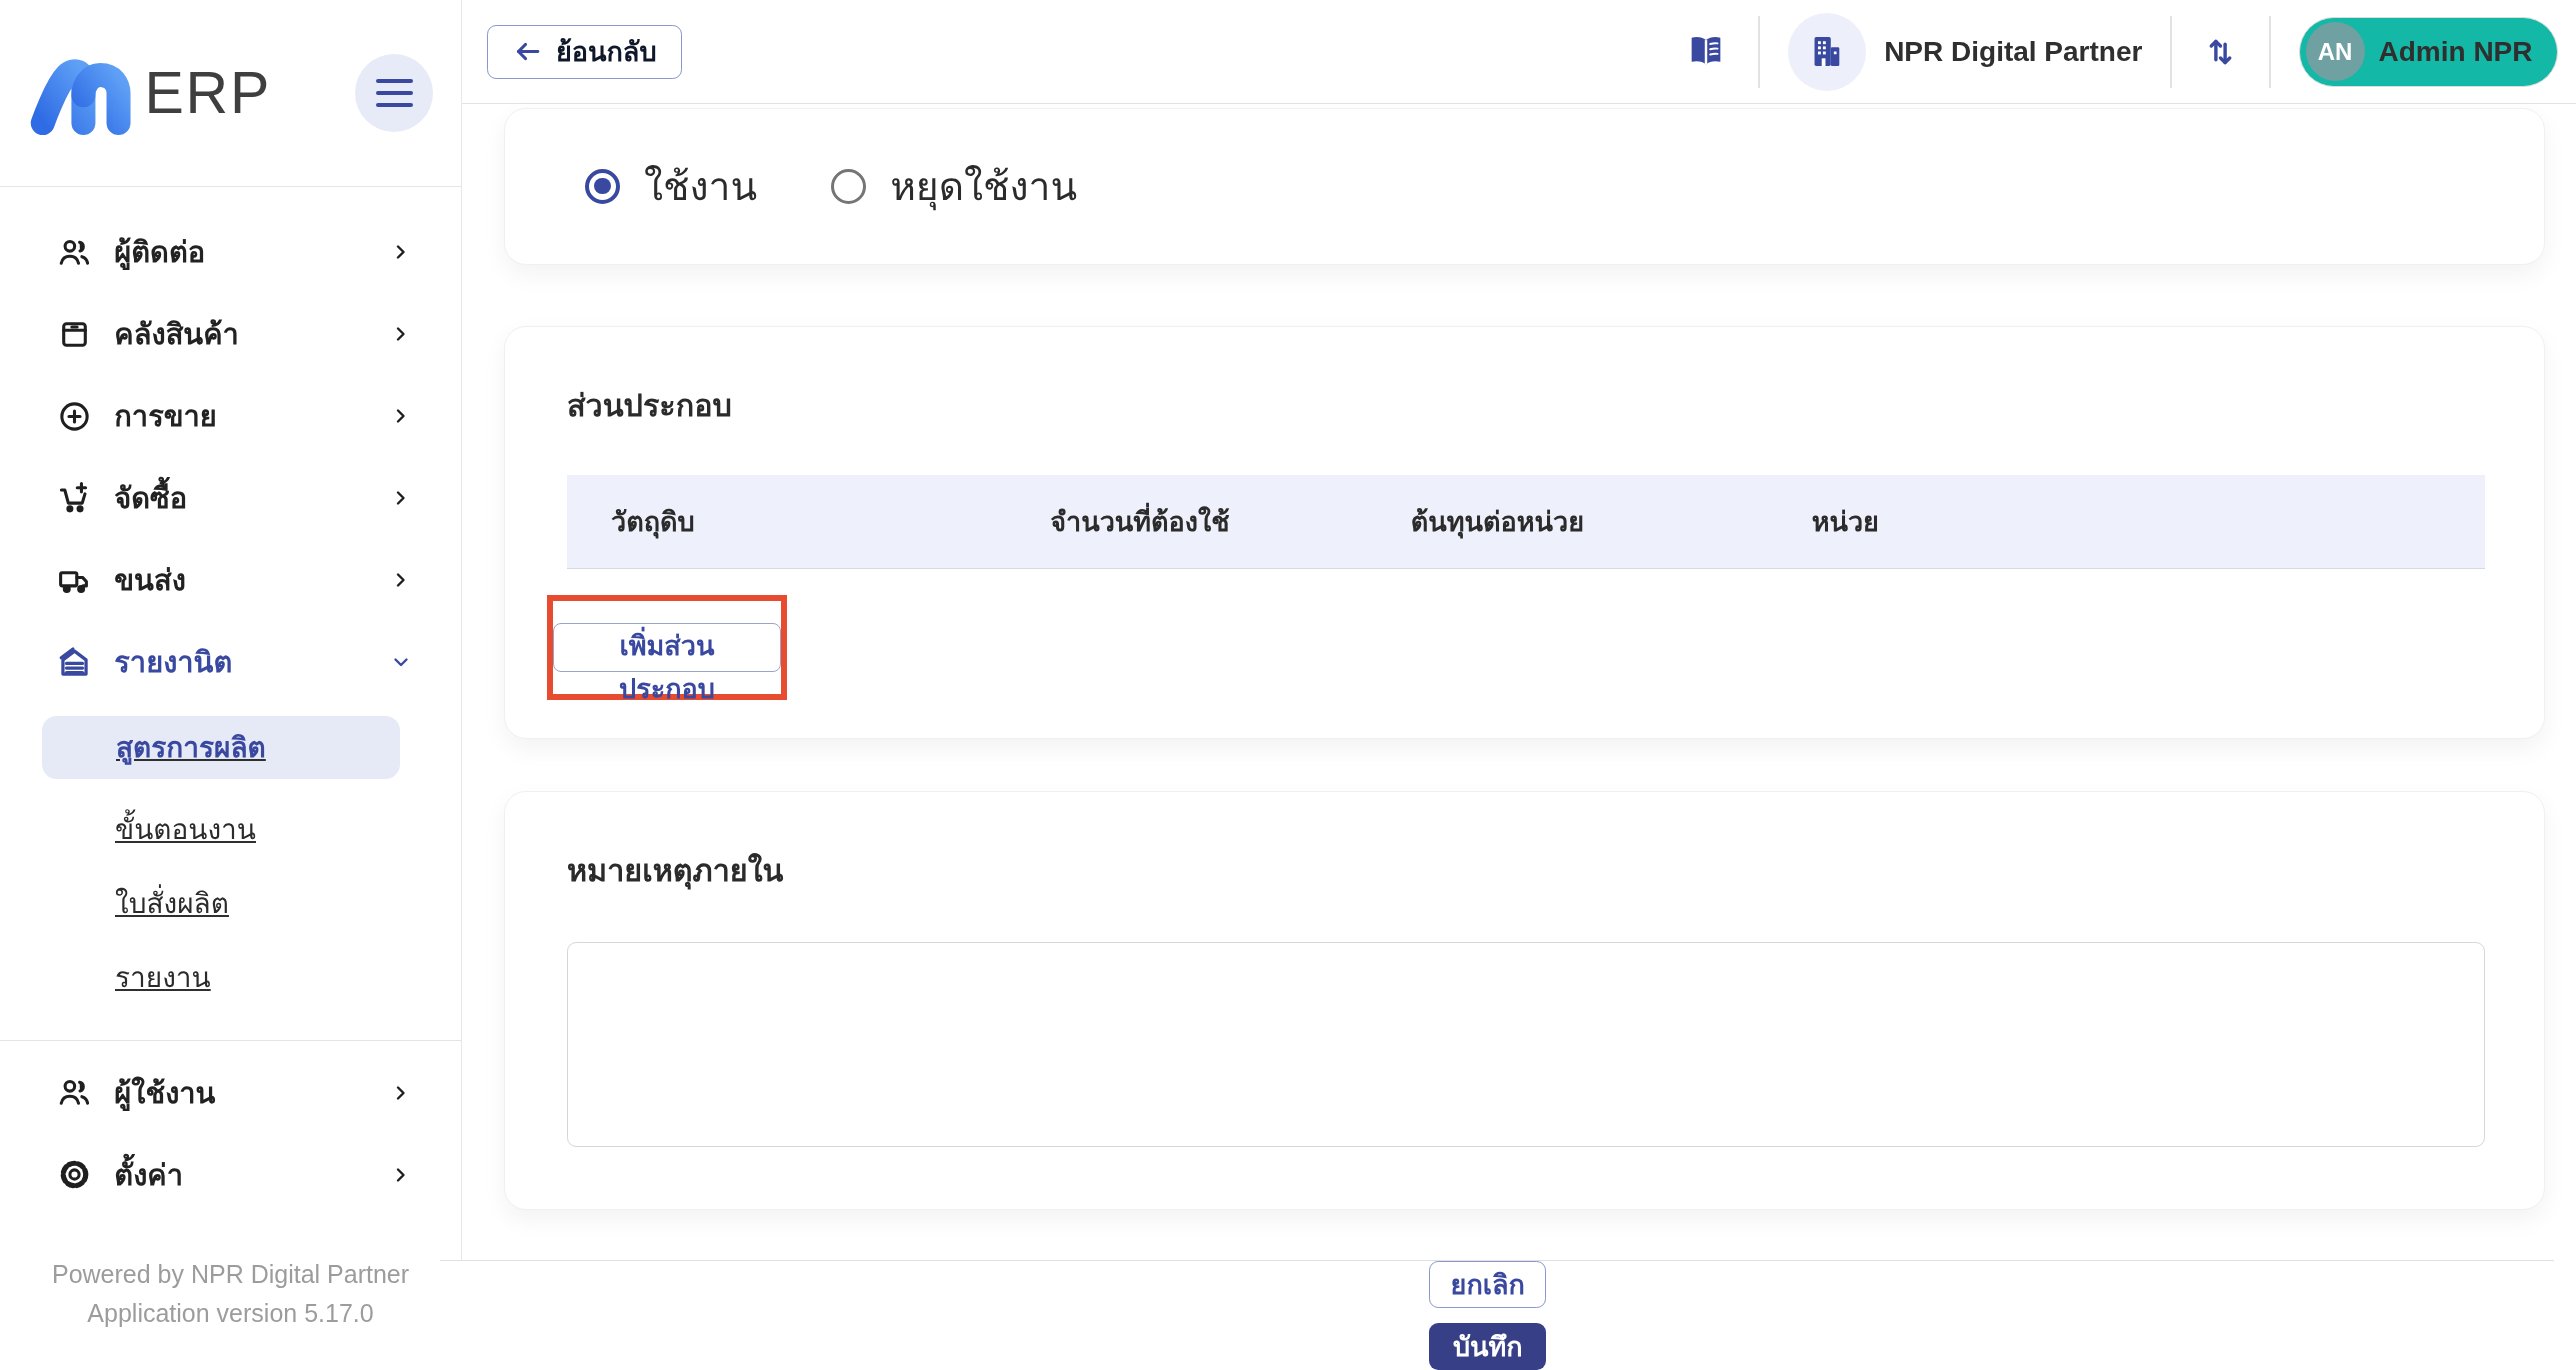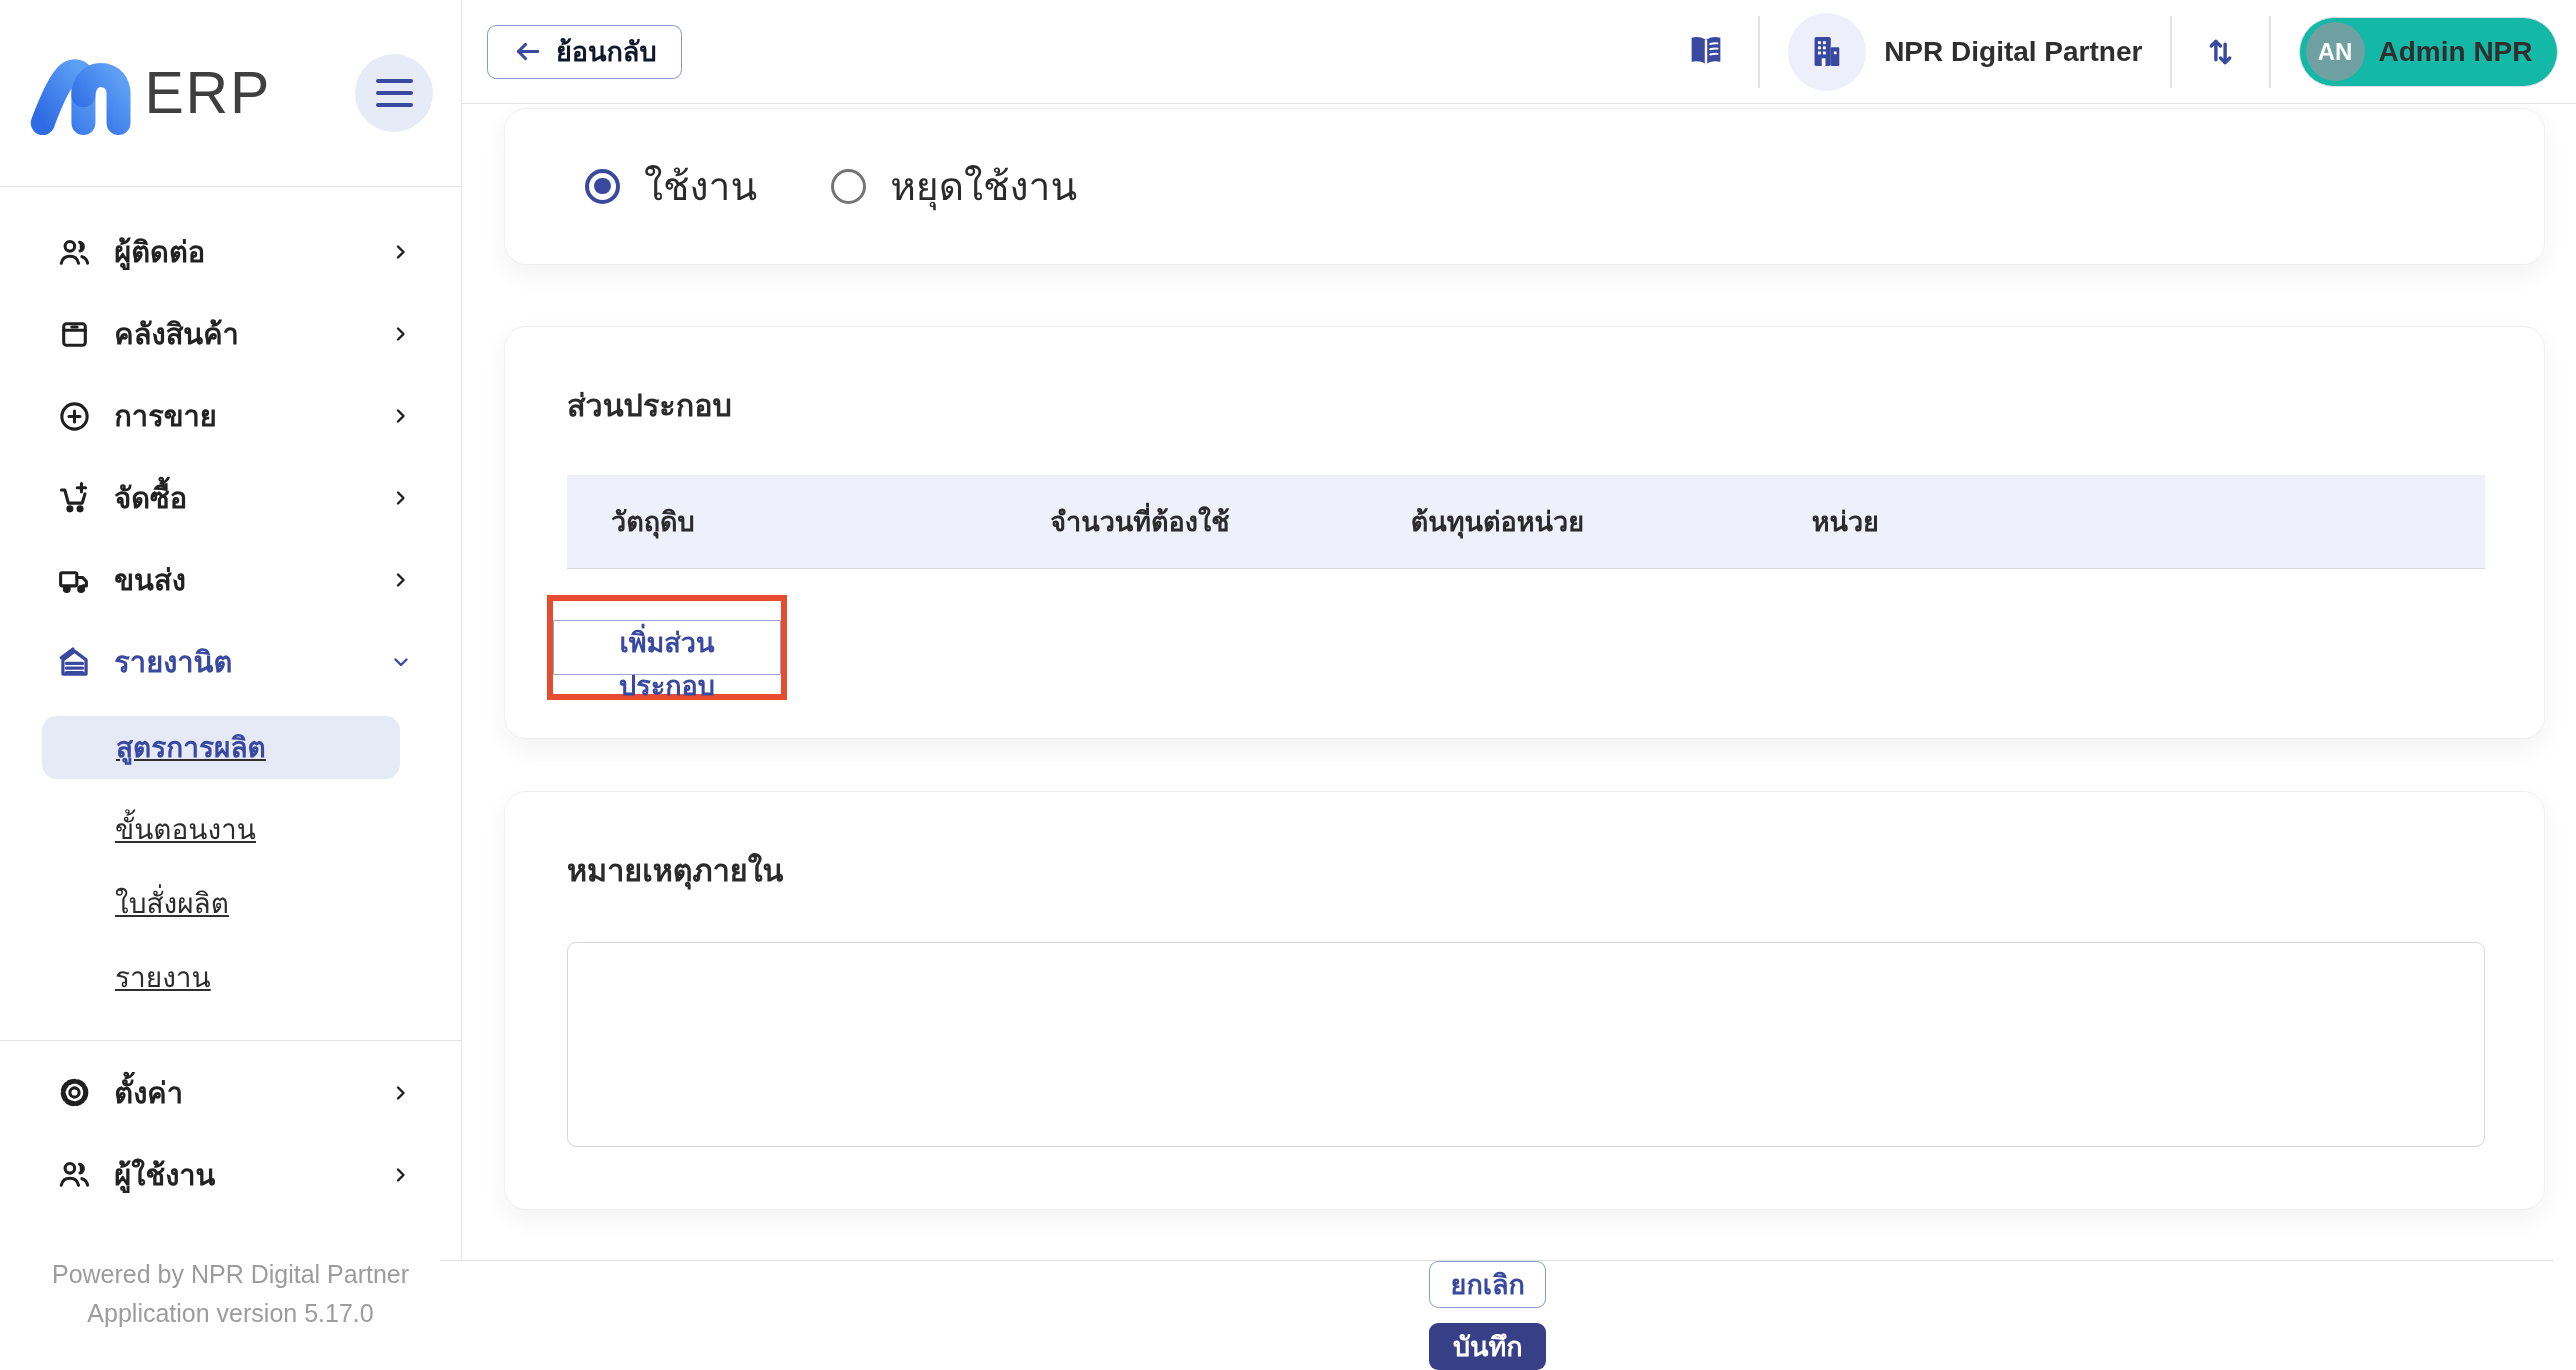--- a/index.html
+++ b/index.html
@@ -69,21 +69,21 @@
   .radio-gap { width:26px; }
 
   .card2 { margin-top:61px; height:413px; }
   .section-title { font-size:30.5px; font-weight:700; color:#2b2b2b; padding:54px 0 0 62px; }
   .table-head { position:absolute; left:62px; top:148px; width:1918px; height:94px;
     background:#EEF1FB; display:flex; align-items:center; border-bottom:1.8px solid #D9D9D9; }
   .th { font-size:27px; font-weight:700; color:#2b2b2b; padding-left:44px; }
   .th1{width:20.5%;} .th2{width:22.9%;} .th3{width:18.8%;} .th4{width:20.9%;} .th5{width:16.9%;}
   .red-box { position:absolute; left:42px; top:268px; width:240px; height:105px;
     border:6.5px solid #E84C30; display:flex; align-items:center; justify-content:center; }
-  .add-btn { height:55px; padding:0 26px; border:1.8px solid #9AA3CE; border-radius:1px; background:#fff;
+  .add-btn { height:49px; padding:0 26px; border:1.8px solid #9AA3CE; border-radius:8px; background:#fff;
     color:#3A49A0; font-size:27px; font-weight:700; cursor:pointer; }
 
   .card3 { margin-top:52px; height:419px; }
   .notes-area { position:absolute; left:62px; top:150px; width:1918px; height:205px;
     border:1.8px solid #D6D6D6; border-radius:9.2px; resize:none; font-size:27px; padding:18.5px;
     font-family:"Liberation Sans","DejaVu Sans",sans-serif; color:#2f2f2f; outline:none; }
 
   
   .bottombar { position:absolute; left:440px; top:1260px; width:2114px; height:110px; background:#fff;
     border-top:1.8px solid #E0E0E0; display:flex; align-items:center; justify-content:flex-end;
@@ -212,41 +212,41 @@
       <div class="subitem active">สูตรการผลิต</div>
       <div class="subitem">ขั้นตอนงาน</div>
       <div class="subitem">ใบสั่งผลิต</div>
       <div class="subitem">รายงาน</div>
     </div>
 
     <div class="side-divider"></div>
 
     <div class="nav-item">
       <span class="nicon">
-        <svg width="37" height="37" viewBox="0 0 24 24" fill="none" stroke="#1f1f1f" stroke-linecap="round">
-          <circle cx="12" cy="12" r="7.3" stroke-width="3.4" stroke-dasharray="3.8 2.3"></circle>
-          <circle cx="12" cy="12" r="3" stroke-width="2"></circle>
-        </svg>
-      </span>
-      <span class="nlabel">ตั้งค่า</span>
-      <svg class="chev" viewBox="0 0 24 24" fill="none" stroke="#1f1f1f" stroke-width="2.4" stroke-linecap="round" stroke-linejoin="round">
-          <path d="M9 6.5 14.5 12 9 17.5"></path>
-        </svg>
-    </div>
-
-    <div class="nav-item">
-      <span class="nicon">
         <svg width="37" height="37" viewBox="0 0 24 24" fill="none" stroke="#1f1f1f" stroke-width="2" stroke-linecap="round" stroke-linejoin="round">
           <circle cx="9" cy="8" r="3.1"></circle>
             <path d="M3.4 19c.6-3 2.7-4.6 5.6-4.6s5 1.6 5.6 4.6"></path>
           <path d="M15.3 5.4c1.5.4 2.4 1.4 2.4 2.8s-.9 2.4-2.1 2.8" fill="#1f1f1f"></path>
           <path d="M16.8 14.7c2.1.6 3.3 2 3.7 4.2" fill="#1f1f1f"></path>
         </svg>
       </span>
       <span class="nlabel">ผู้ใช้งาน</span>
+      <svg class="chev" viewBox="0 0 24 24" fill="none" stroke="#1f1f1f" stroke-width="2.4" stroke-linecap="round" stroke-linejoin="round">
+          <path d="M9 6.5 14.5 12 9 17.5"></path>
+        </svg>
+    </div>
+
+    <div class="nav-item">
+      <span class="nicon">
+        <svg width="37" height="37" viewBox="0 0 24 24" fill="none" stroke="#1f1f1f" stroke-linecap="round">
+          <circle cx="12" cy="12" r="7.3" stroke-width="3.4" stroke-dasharray="3.8 2.3"></circle>
+          <circle cx="12" cy="12" r="3" stroke-width="2"></circle>
+        </svg>
+      </span>
+      <span class="nlabel">ตั้งค่า</span>
       <svg class="chev" viewBox="0 0 24 24" fill="none" stroke="#1f1f1f" stroke-width="2.4" stroke-linecap="round" stroke-linejoin="round">
           <path d="M9 6.5 14.5 12 9 17.5"></path>
         </svg>
     </div>
   </div>
 
   <div class="side-footer">
     <div>Powered by NPR Digital Partner</div>
     <div>Application version 5.17.0</div>
   </div>

